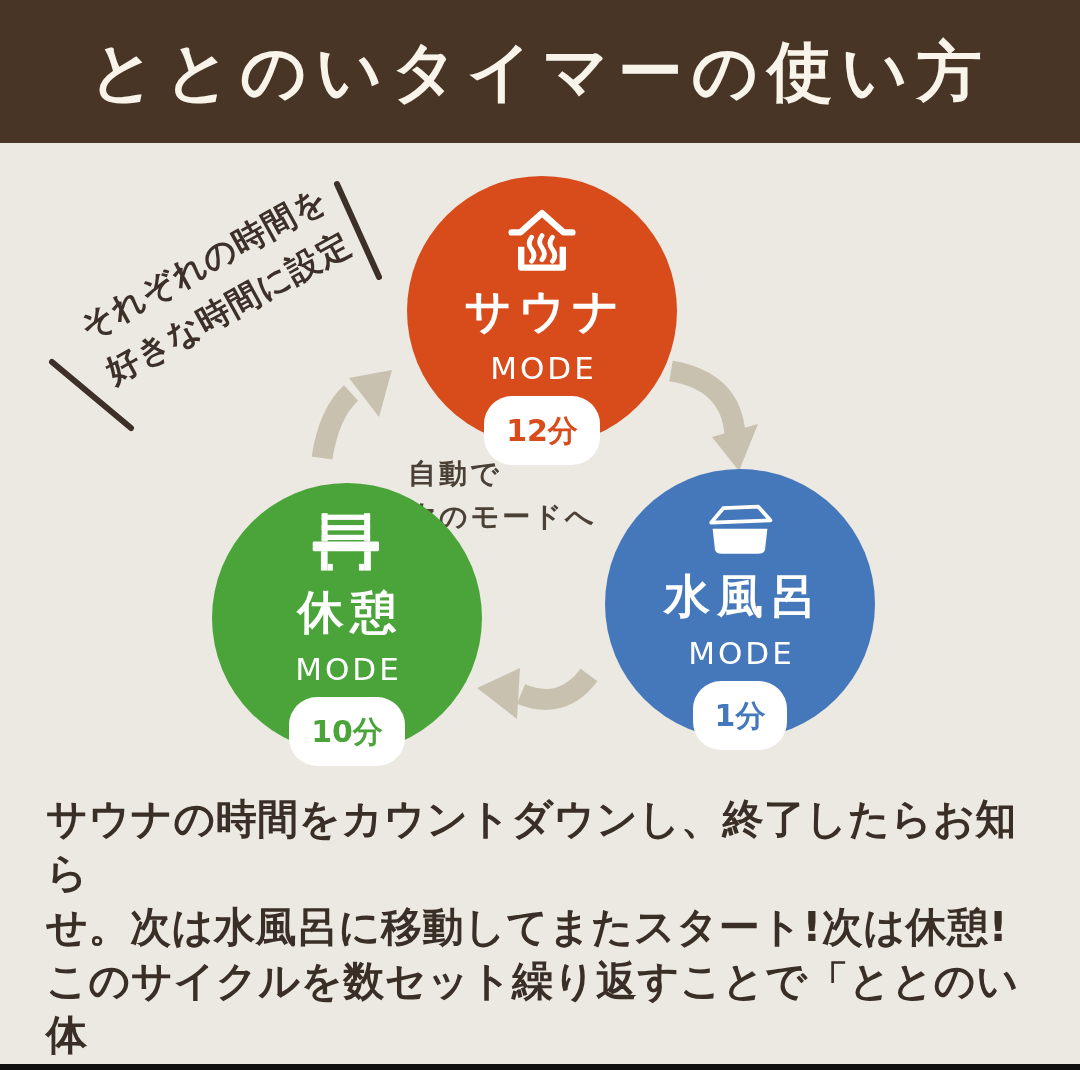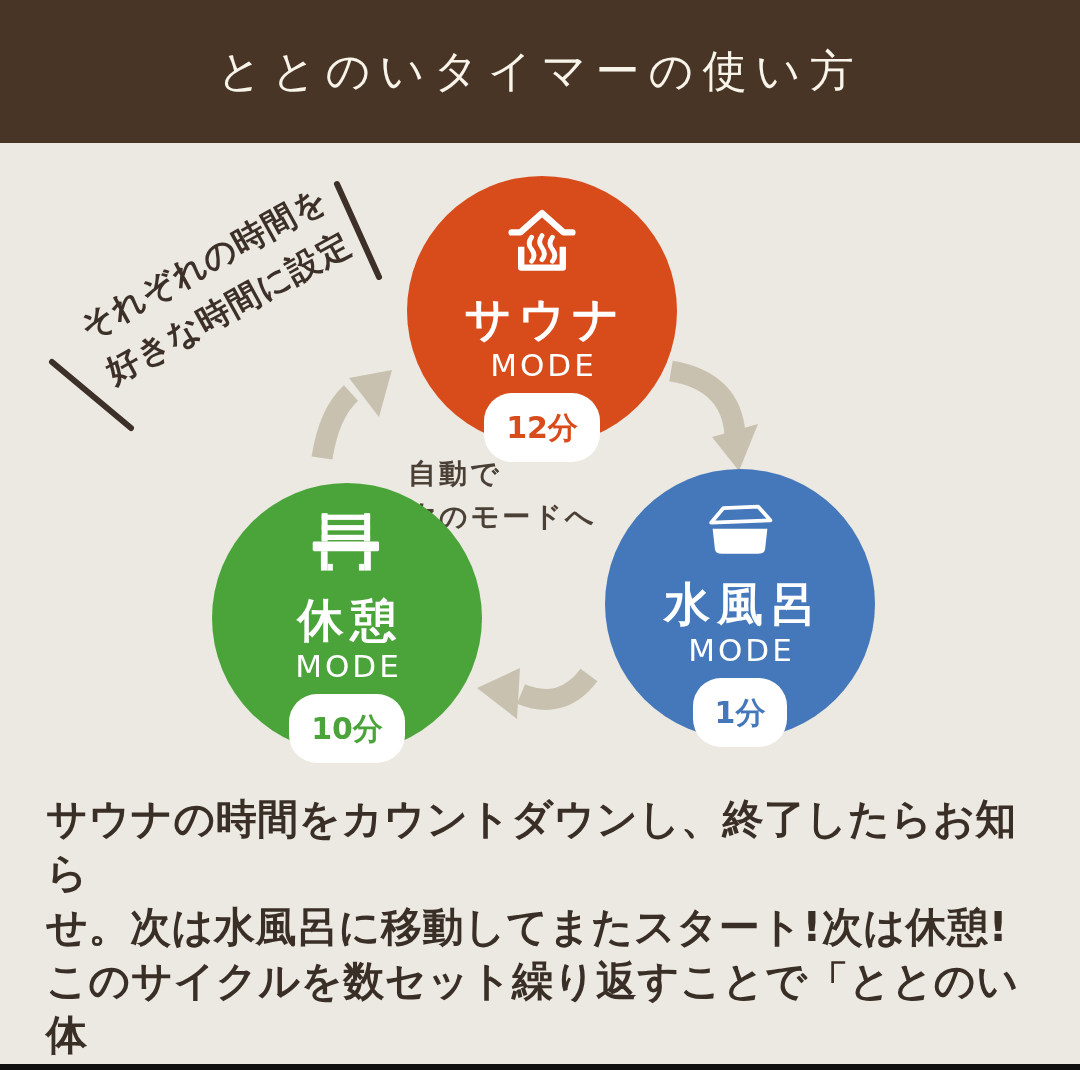--- a/index.html
+++ b/index.html
@@ -7,21 +7,21 @@
     position:relative;
     width:1080px;height:1070px;
     overflow:hidden;
     font-family:"DejaVu Sans","Liberation Sans",sans-serif;
   }
   .header{
     position:absolute;left:0;top:0;width:1080px;height:143px;
     display:flex;align-items:center;justify-content:center;
   }
   .header .title{
-    font-size:44px;font-weight:400;letter-spacing:9px;
+    font-size:65px;font-weight:700;letter-spacing:9px;
     white-space:nowrap;
   }
   .overlay{
     position:absolute;left:0;top:0;width:1080px;height:1070px;
     pointer-events:none;
   }
   .annotation{
     position:absolute;left:60px;top:234px;width:312px;
     transform:rotate(-29deg);
     font-size:33px;font-weight:700;line-height:1.55;letter-spacing:1px;
@@ -30,25 +30,25 @@
   .circle{
     position:absolute;width:270px;height:270px;border-radius:50%;
     display:flex;flex-direction:column;align-items:center;
     color:#ffffff;text-align:center;
   }
   .circle .icon-box{
     display:flex;align-items:flex-end;justify-content:center;
   }
   .circle .mode-name{
     font-size:46px;font-weight:700;letter-spacing:7px;text-indent:7px;
-    line-height:1.1;margin-top:20px;white-space:nowrap;
+    line-height:1.1;margin-top:12px;white-space:nowrap;
   }
   .circle .mode-word{
     font-size:31px;font-weight:400;letter-spacing:3px;text-indent:3px;
-    line-height:1.2;margin-top:2px;
+    line-height:1.2;margin-top:13px;
   }
   .circle .pill{
     margin-top:9px;background:#ffffff;border-radius:28px;
     padding:16px 22px;font-size:30px;font-weight:700;line-height:1.25;
     white-space:nowrap;
   }
   .circle-sauna{left:407px;top:176px;}
   .circle-sauna .icon-box{margin-top:26px;height:74px;}
   .circle-bath{left:605px;top:469px;}
   .circle-bath .icon-box{margin-top:34px;height:64px;}

